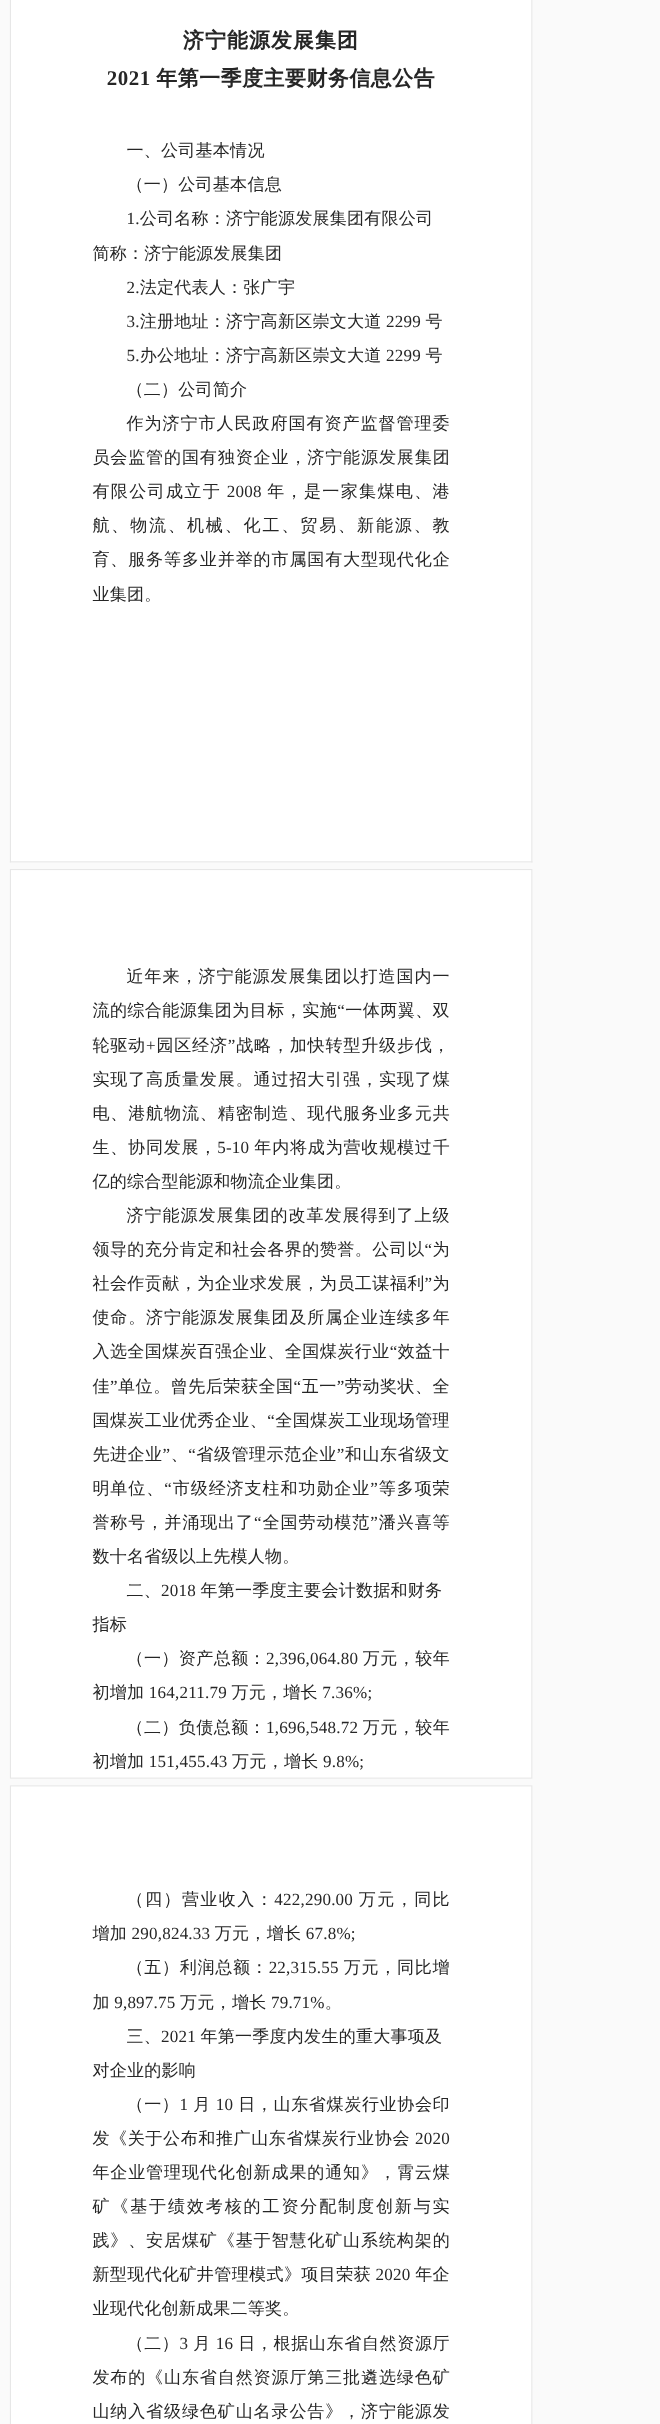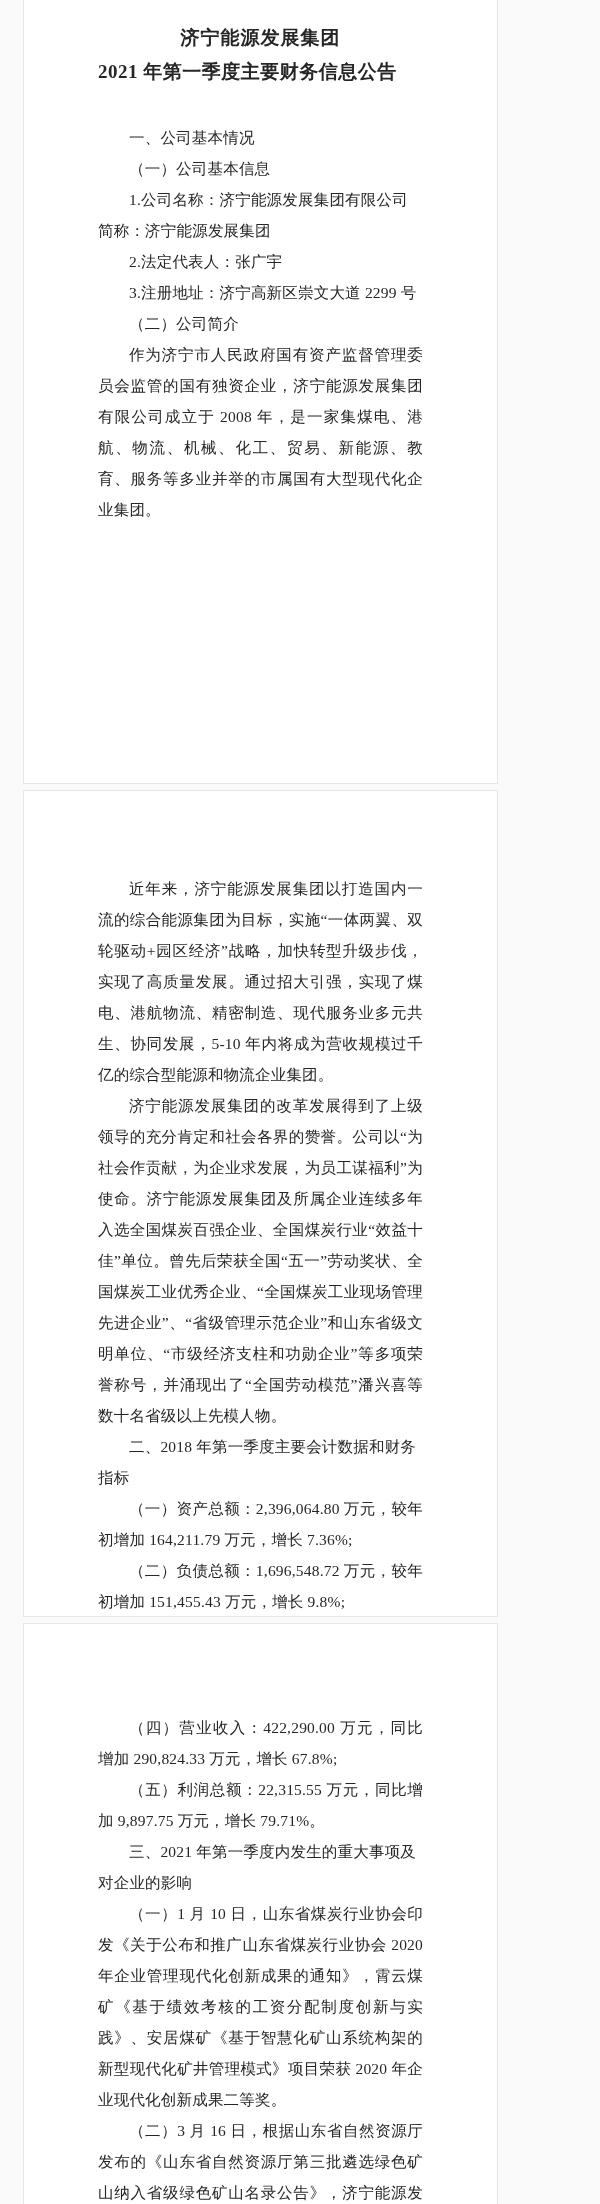--- a/index.html
+++ b/index.html
@@ -7,21 +7,21 @@
     width: 600px;
     height: 2204px;
     overflow: hidden;
     background: #fafafa;
     font-family: "Liberation Serif", "DejaVu Serif", serif;
     color: #262626;
   }
   .page {
     box-sizing: border-box;
     width: 475px;
-    margin-left: 23px;
+    margin-left: 9px;
     background: #ffffff;
     border: 1px solid #e7e7e7;
     padding: 0 74px;
     overflow: hidden;
   }
   .page + .page { margin-top: 6px; }
   .page-1 { height: 784px; padding-top: 21px; border-top: none; }
   .page-2 { height: 827px; padding-top: 82px; }
   .page-3 { height: 827px; padding-top: 88px; }
 
@@ -31,21 +31,21 @@
     font-weight: 600;
     line-height: 34px;
     text-align: center;
     letter-spacing: 1px;
   }
   .doc-subtitle {
     margin: 0 0 33px 0;
     font-size: 19px;
     font-weight: 600;
     line-height: 34px;
-    text-align: left;
+    text-align: center;
     letter-spacing: 0.5px;
   }
   .blk {
     margin: 0;
     font-size: 15.5px;
     line-height: 31px;
     text-align: justify;
     letter-spacing: 0.2px;
   }
   .h { font-weight: 400; text-align: left; }
@@ -56,20 +56,21 @@
 
 <div class="page page-1">
   <h1 class="doc-title">济宁能源发展集团</h1>
   <h1 class="doc-subtitle">2021 年第一季度主要财务信息公告</h1>
   <p class="blk h ind">一、公司基本情况</p>
   <p class="blk h ind">（一）公司基本信息</p>
   <p class="blk ind">1.公司名称：济宁能源发展集团有限公司</p>
   <p class="blk">简称：济宁能源发展集团</p>
   <p class="blk ind">2.法定代表人：张广宇</p>
   <p class="blk ind">3.注册地址：济宁高新区崇文大道 2299 号</p>
+  <p class="blk ind">5.办公地址：济宁高新区崇文大道 2299 号</p>
   <p class="blk h ind">（二）公司简介</p>
   <p class="blk ind">作为济宁市人民政府国有资产监督管理委员会监管的国有独资企业，济宁能源发展集团有限公司成立于 2008 年，是一家集煤电、港航、物流、机械、化工、贸易、新能源、教育、服务等多业并举的市属国有大型现代化企业集团。</p>
 </div>
 
 <div class="page page-2">
   <p class="blk ind">近年来，济宁能源发展集团以打造国内一流的综合能源集团为目标，实施“一体两翼、双轮驱动+园区经济”战略，加快转型升级步伐，实现了高质量发展。通过招大引强，实现了煤电、港航物流、精密制造、现代服务业多元共生、协同发展，5-10 年内将成为营收规模过千亿的综合型能源和物流企业集团。</p>
   <p class="blk ind">济宁能源发展集团的改革发展得到了上级领导的充分肯定和社会各界的赞誉。公司以“为社会作贡献，为企业求发展，为员工谋福利”为使命。济宁能源发展集团及所属企业连续多年入选全国煤炭百强企业、全国煤炭行业“效益十佳”单位。曾先后荣获全国“五一”劳动奖状、全国煤炭工业优秀企业、“全国煤炭工业现场管理先进企业”、“省级管理示范企业”和山东省级文明单位、“市级经济支柱和功勋企业”等多项荣誉称号，并涌现出了“全国劳动模范”潘兴喜等数十名省级以上先模人物。</p>
   <p class="blk h ind">二、2018 年第一季度主要会计数据和财务指标</p>
   <p class="blk ind">（一）资产总额：2,396,064.80 万元，较年初增加 164,211.79 万元，增长 7.36%;</p>
   <p class="blk ind">（二）负债总额：1,696,548.72 万元，较年初增加 151,455.43 万元，增长 9.8%;</p>

